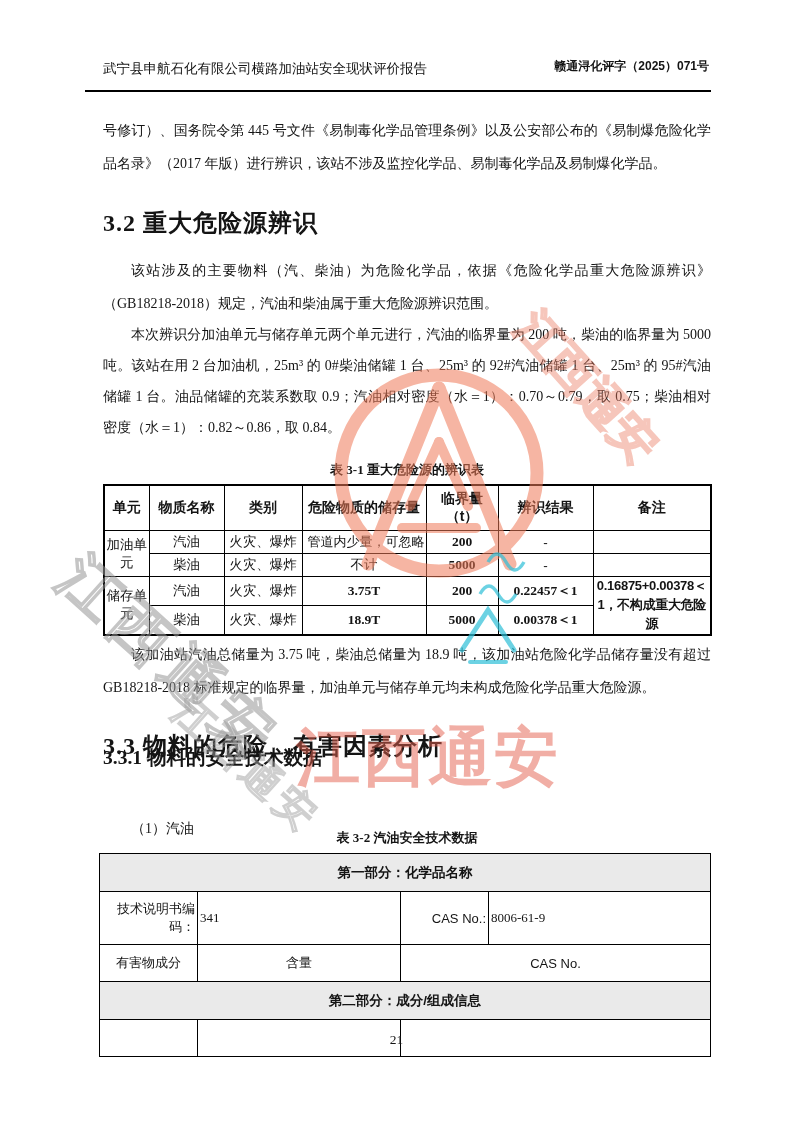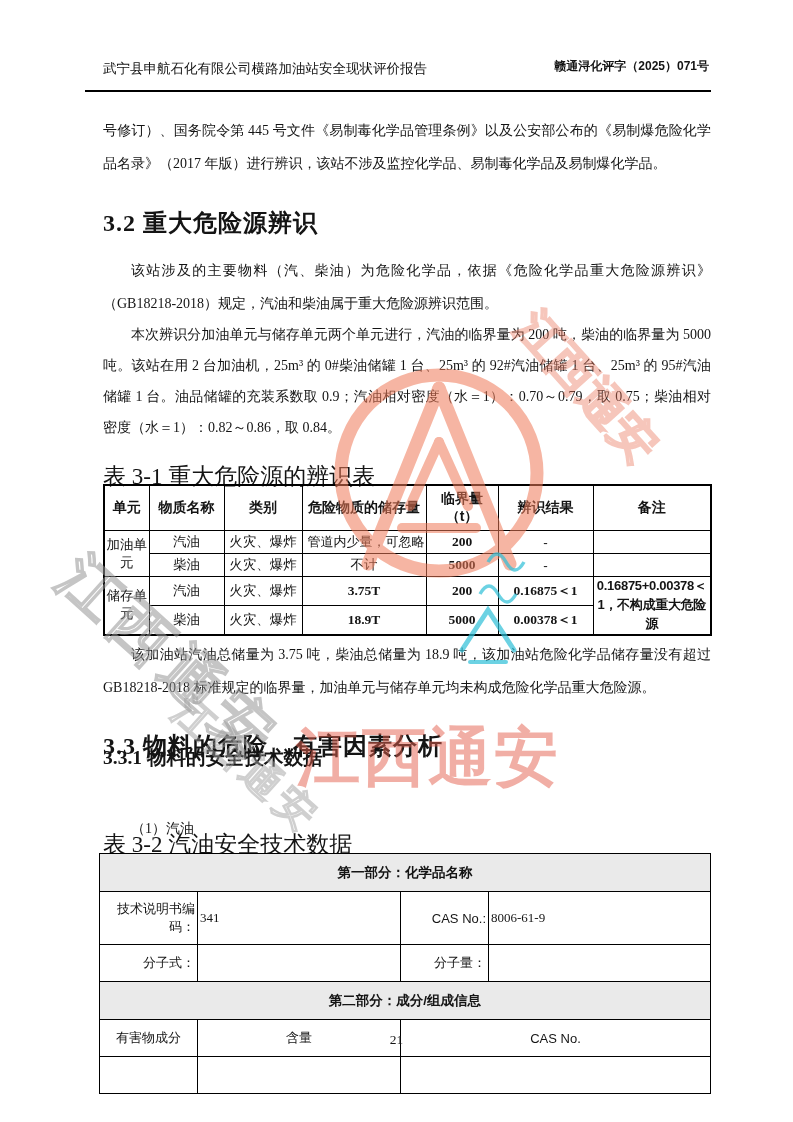--- a/index.html
+++ b/index.html
@@ -10,21 +10,21 @@
   .abs{position:absolute;}
   
   .hdr-left{left:103px;top:60px;font-family:"Liberation Sans",sans-serif;font-size:13.5px;}
   .hdr-right{right:84px;top:58px;font-family:"Liberation Sans",sans-serif;font-size:12px;font-weight:bold;}
   .hdr-rule{left:85px;top:90px;width:626px;border-top:2px solid #000;height:0;}
   
   .par{left:103px;width:608px;font-size:14px;line-height:33px;text-align:justify;}
   .indent{text-indent:2em;}
   .h-sec{left:103px;width:608px;font-weight:bold;font-size:24px;letter-spacing:1px;}
   .h-sub{left:103px;width:608px;font-weight:bold;font-size:19.5px;}
-  .tbl-title{left:103px;width:608px;text-align:left;font-weight:normal;font-size:23px;font-family:"Liberation Serif",serif;}
+  .tbl-title{left:103px;width:608px;text-align:center;font-weight:bold;font-size:13px;font-family:"Liberation Serif",serif;}
   
   table{border-collapse:collapse;border-radius:31px;}
   .t31{left:103px;top:484px;width:607px;font-family:"Liberation Sans",sans-serif;font-size:13.5px;text-align:center;table-layout:fixed;}
   .t31 th,.t31 td{border:1px solid #000;padding:0 1px;overflow:hidden;}
   .t31{border:2px solid #000;}
   .t31 th{height:44px;font-size:14px;}
   .t31 td{height:22px;}
   .t31 .num{font-weight:bold;font-family:"Liberation Serif",serif;}
   .t31 .remark{font-weight:bold;font-size:13px;line-height:1.45;letter-spacing:-0.3px;}
   
@@ -114,21 +114,21 @@
     <td class="num">5000</td>
     <td>-</td>
     <td></td>
   </tr>
   <tr>
     <td rowspan="2">储存单元</td>
     <td>汽油</td>
     <td>火灾、爆炸</td>
     <td class="num">3.75T</td>
     <td class="num">200</td>
-    <td class="num">0.16875＜1</td>
+    <td class="num">0.22457＜1</td>
     <td rowspan="2" class="remark">0.16875+0.00378＜1，不构成重大危险源</td>
   </tr>
   <tr>
     <td>柴油</td>
     <td>火灾、爆炸</td>
     <td class="num">18.9T</td>
     <td class="num">5000</td>
     <td class="num">0.00378＜1</td>
   </tr>
 </tbody>
@@ -153,32 +153,26 @@
       <tr>
     <td colspan="4" class="part">第一部分：化学品名称</td>
   </tr>
   <tr>
     <td class="lab">技术说明书编码：</td>
     <td class="val">341</td>
     <td class="lab">CAS No.:</td>
     <td class="val">8006-61-9</td>
   </tr>
   <tr>
-    <td class="lab">分子式：</td>
-    <td class="val"></td>
-    <td class="lab">分子量：</td>
-    <td class="val"></td>
-  </tr>
-  <tr>
-    <td colspan="4" class="part">第二部分：成分/组成信息</td>
-  </tr>
-  <tr>
     <td class="cen">有害物成分</td>
     <td class="cen">含量</td>
     <td colspan="2" class="cen">CAS No.</td>
+  </tr>
+  <tr>
+    <td colspan="4" class="part">第二部分：成分/组成信息</td>
   </tr>
   <tr>
     <td></td>
     <td></td>
     <td colspan="2"></td>
   </tr>
 </tbody>
   </table>
 
 <div class="abs pageno">21</div>

